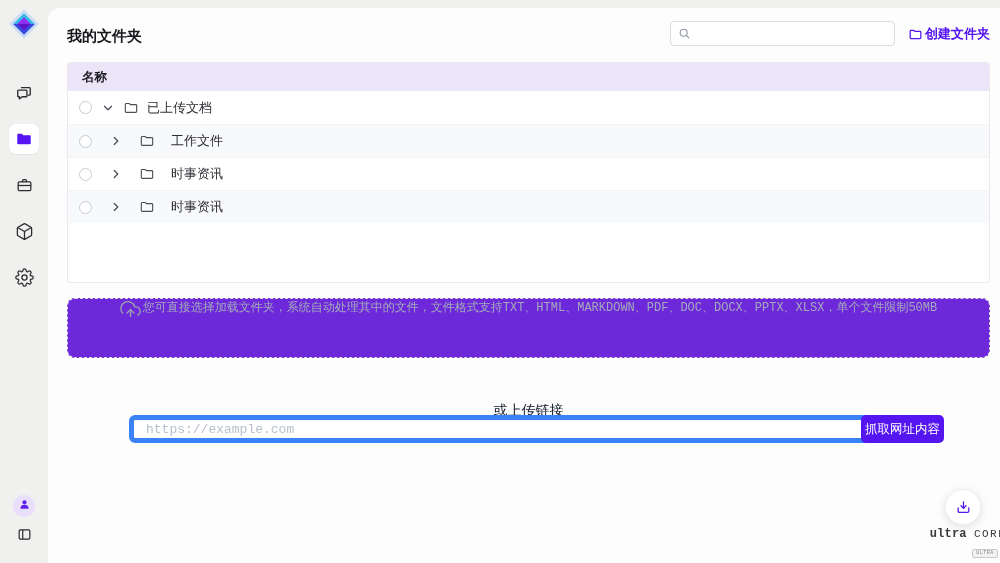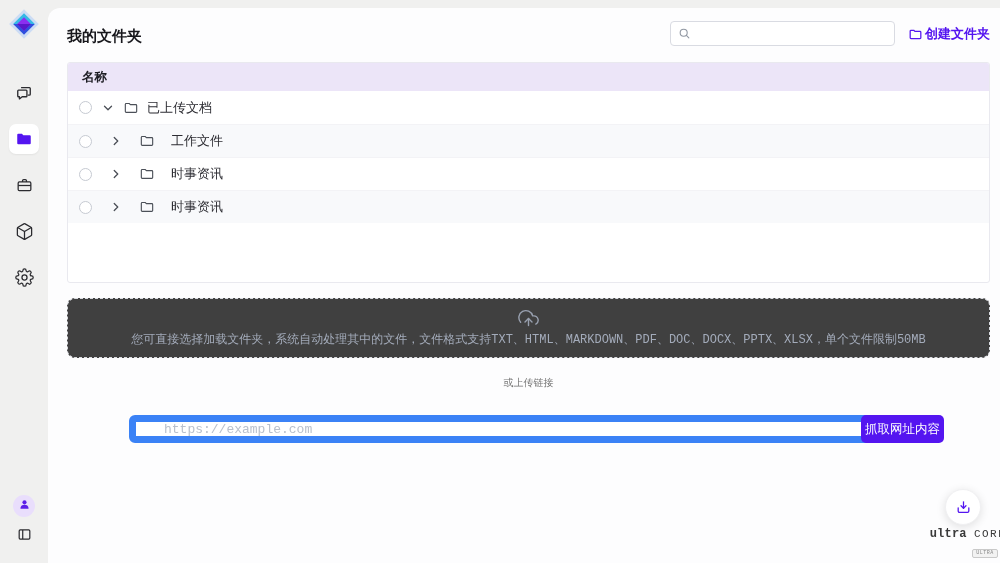--- a/index.html
+++ b/index.html
@@ -69,31 +69,31 @@
     width: 13px; height: 13px; border-radius: 50%;
     border: 1.2px solid #c6cad2; background: #fff; flex: none; cursor: pointer;
   }
   .chev { margin-left: 9px; display: flex; cursor: pointer; }
   .chev.collapsed svg { transform: rotate(-90deg); }
   .row-folder-icon { margin-left: 8px; display: flex; }
   .row-name { margin-left: 8px; font-size: 13px; color: #2d2d33; }
   
   .dropzone {
     position: absolute; left: 19px; top: 290px; width: 923px; height: 60px;
-    background: #404040; border: 1.5px dashed #d9dbe0; border-radius: 8px;
-    display: flex; flex-direction: column; align-items: center; justify-content: center;
+    background: #6d28d9; border: 1.5px dashed #d9dbe0; border-radius: 8px;
+    display: flex; flex-direction: row; justify-content: center;
     gap: 2px; cursor: pointer;
   }
   .dropzone-hint { font-size: 12px; color: #a3abba; }
-  .or-link { position: absolute; left: 19px; top: 368px; width: 923px; text-align: center; font-size: 10px; color: #737373; }
+  .or-link { position: absolute; left: 19px; top: 394px; width: 923px; text-align: center; font-size: 14px; color: #0f172a; }
   
   .url-input {
     position: absolute; left: 81px; top: 407px; width: 810px; height: 28px;
-    border: 7px solid #3b82f6; border-radius: 6px; background: #fff;
-    padding: 0 28px; font-size: 13px; font-family: inherit; color: #333; outline: none;
+    border: 5px solid #3b82f6; border-radius: 6px; background: #fff;
+    padding: 0 12px; font-size: 13px; font-family: inherit; color: #333; outline: none;
   }
   .url-input::placeholder { color: #b9c0cc; }
   input::placeholder { color: #b9c0cc; }
   .fetch-btn {
     position: absolute; left: 800px; top: 407px; width: 83px; height: 28px;
     background: #5415f0; color: #fff; font-size: 12.5px; border: none; border-radius: 5px;
     cursor: pointer; font-family: inherit; margin-left: 13px;
   }
   
   .download-fab {

